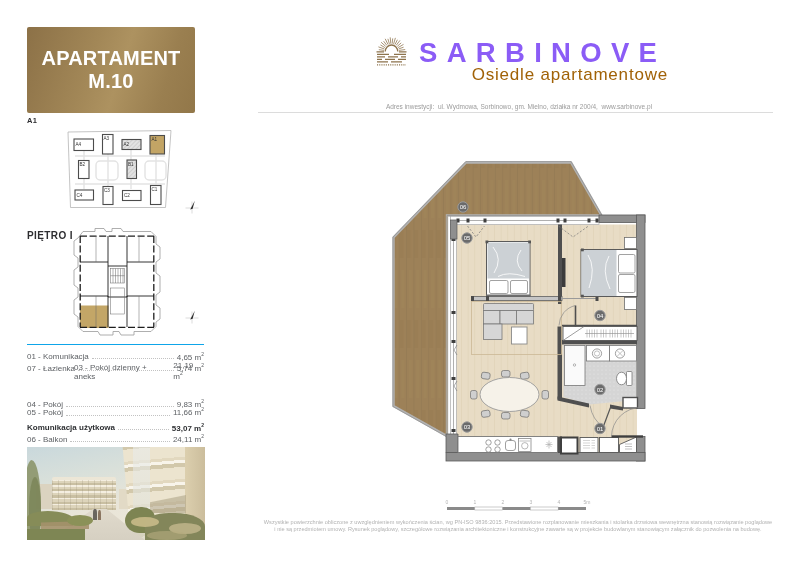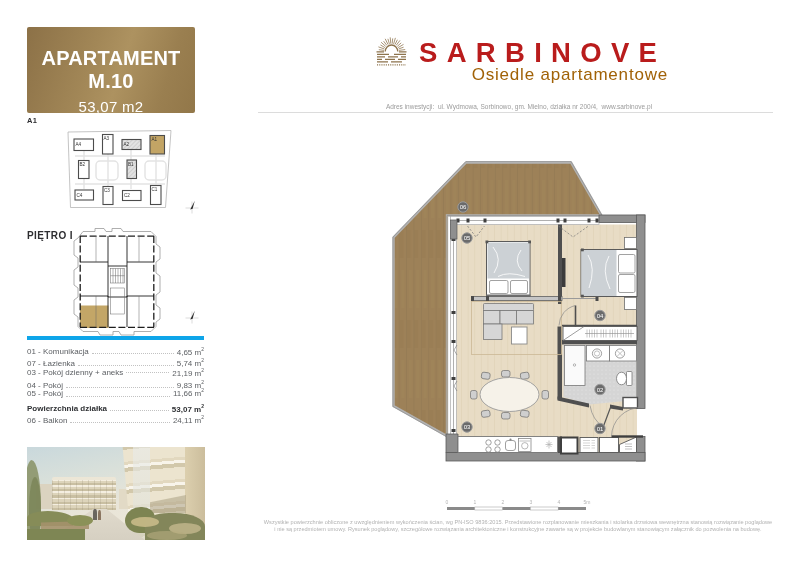--- a/index.html
+++ b/index.html
@@ -6,21 +6,20 @@
 body{width:800px;height:565px;position:relative;overflow:hidden;font-family:"Liberation Sans",sans-serif;}
 .abs{position:absolute;}
 </style>
 </head>
 <body>
 
 <div class="abs" style="left:27px;top:27px;width:168px;height:86px;background:linear-gradient(108deg,#8c7147 0%,#a28757 38%,#ad9260 55%,#9a7f50 80%,#927749 100%);border-radius:2px;color:#fff;text-align:center;">
 
   <div style="font-size:20px;font-weight:bold;letter-spacing:.2px;margin-top:20px;">APARTAMENT M.10</div>
 
-  <div style="font-size:15px;margin-top:5px;font-weight:400;letter-spacing:.3px;">53,07 m2</div>
 </div>
 
 <div class="abs" style="left:27px;top:116px;font-size:7.5px;font-weight:bold;color:#2d2d30;letter-spacing:.3px;">A1</div>
 
 <svg class="abs" style="left:55px;top:125px;" width="150" height="95" viewBox="55 125 150 95">
   <defs>
     <pattern id="hatch" width="3" height="3" patternUnits="userSpaceOnUse" patternTransform="rotate(45)">
       <rect width="3" height="3" fill="#e2e2e2"></rect>
       <line x1="0" y1="0" x2="0" y2="3" stroke="#a8a8a8" stroke-width="0.7"></line>
     </pattern>
@@ -125,54 +124,54 @@
 
   <rect x="110.5" y="288" width="14" height="26" stroke="#666" stroke-width="0.5" fill="none"></rect>
 </svg>
 
 <svg class="abs" style="left:185px;top:310px;" width="14" height="15" viewBox="0 0 14 15">
   <line x1="7" y1="1.5" x2="7" y2="13.5" stroke="#cccccc" stroke-width="0.7"></line>
   <line x1="0.5" y1="8" x2="13.5" y2="8" stroke="#cccccc" stroke-width="0.7"></line>
   <polygon points="9.8,0.8 5.2,9.4 7.6,8.7" fill="#2a2a2a"></polygon>
 </svg>
 
-<div class="abs" style="left:27px;top:336px;width:177px;border-top:4px solid #0ea5e9;font-size:8px;color:#5d6064;">
+<div class="abs" style="left:27px;top:344px;width:177px;border-top:1px solid #0ea5e9;font-size:8px;color:#5d6064;">
 
   <div style="display:flex;align-items:baseline;margin-top:5.5px;height:7px;">
       <span>01 - Komunikacja</span>
       <span style="flex:1;border-bottom:1.5px dotted #c2c2c2;margin:0 3px 1px;"></span>
       <span>4,65 m<sup style="font-size:5px;">2</sup></span>
     </div>
 
   <div style="display:flex;align-items:baseline;margin-top:4.8px;height:7px;">
       <span>07 - Łazienka</span>
       <span style="flex:1;border-bottom:1.5px dotted #c2c2c2;margin:0 3px 1px;"></span>
       <span>5,74 m<sup style="font-size:5px;">2</sup></span>
     </div>
 
-  <div style="display:flex;align-items:center;margin-top:4.8px;height:7px;">
+  <div style="display:flex;align-items:flex-end;margin-top:4.8px;height:7px;margin-left:47px;">
       <span>03 - Pokój dzienny + aneks</span>
       <span style="flex:1;border-bottom:1.5px dotted #c2c2c2;margin:0 3px 1px;"></span>
       <span>21,19 m<sup style="font-size:5px;">2</sup></span>
     </div>
 
-  <div style="display:flex;align-items:baseline;margin-top:3px;height:7px;">
+  <div style="display:flex;align-items:baseline;margin-top:17px;height:7px;">
       <span>04 - Pokój</span>
       <span style="flex:1;border-bottom:1.5px dotted #c2c2c2;margin:0 3px 1px;"></span>
       <span>9,83 m<sup style="font-size:5px;">2</sup></span>
     </div>
 
   <div style="display:flex;align-items:flex-end;margin-top:4.8px;height:7px;">
       <span>05 - Pokój</span>
       <span style="flex:1;border-bottom:1.5px dotted #c2c2c2;margin:0 3px 1px;"></span>
       <span>11,66 m<sup style="font-size:5px;">2</sup></span>
     </div>
 
   <div style="display:flex;align-items:baseline;margin-top:4.8px;height:7px;font-weight:bold;color:#2e3033;">
-      <span>Powierzchnia działka</span>
+      <span>Komunikacja użytkowa</span>
       <span style="flex:1;border-bottom:1.5px dotted #c2c2c2;margin:0 3px 1px;"></span>
       <span>53,07 m<sup style="font-size:5px;">2</sup></span>
     </div>
 
   <div style="display:flex;align-items:baseline;margin-top:4.8px;height:7px;">
       <span>06 - Balkon</span>
       <span style="flex:1;border-bottom:1.5px dotted #c2c2c2;margin:0 3px 1px;"></span>
       <span>24,11 m<sup style="font-size:5px;">2</sup></span>
     </div>
 </div>
@@ -236,21 +235,21 @@
       <path d="M0.5,16.3 H8 M23,16.3 H30.5"></path>
       <path d="M1,18.8 H13 M18,18.8 H30"></path>
       <path d="M1,21.2 H9 M12,21.2 H22 M25,21.2 H30"></path>
       <path d="M1,23.6 H6 M9,23.6 H19 M22,23.6 H30"></path>
       <path d="M1,26 H12 M15,26 H26"></path>
     </g>
     <path d="M1,29 H30" stroke-width="1.3" stroke-dasharray="1.1 1.1"></path>
   </g>
 </svg>
 
-<div class="abs" style="left:408px;top:37px;width:260px;text-align:center;font-size:27.5px;font-weight:bold;color:#b91c1c;letter-spacing:9.3px;text-indent:9.3px;">SARBINOVE</div>
+<div class="abs" style="left:408px;top:37px;width:260px;text-align:center;font-size:27.5px;font-weight:bold;color:#8b5cf6;letter-spacing:9.3px;text-indent:9.3px;">SARBINOVE</div>
 
 <div class="abs" style="left:408px;top:65px;width:260px;text-align:right;font-size:17px;font-weight:400;color:#a16207;letter-spacing:.8px;">Osiedle apartamentowe</div>
 
 <div class="abs" style="left:255px;top:102.5px;width:528px;text-align:center;font-size:6.5px;color:#9b9b9b;">Adres inwestycji:&nbsp; ul. Wydmowa, Sorbinowo, gm. Mielno, działka nr 200/4,&nbsp; www.sarbinove.pl</div>
 
 <div class="abs" style="left:258px;top:112px;width:515px;border-top:1px solid #dcdcdc;"></div>
 
 <svg class="abs" style="left:388px;top:158px;" width="262" height="308" viewBox="388 158 262 308">
   <defs>
     <pattern id="wood" width="7.4" height="90" patternUnits="userSpaceOnUse">

